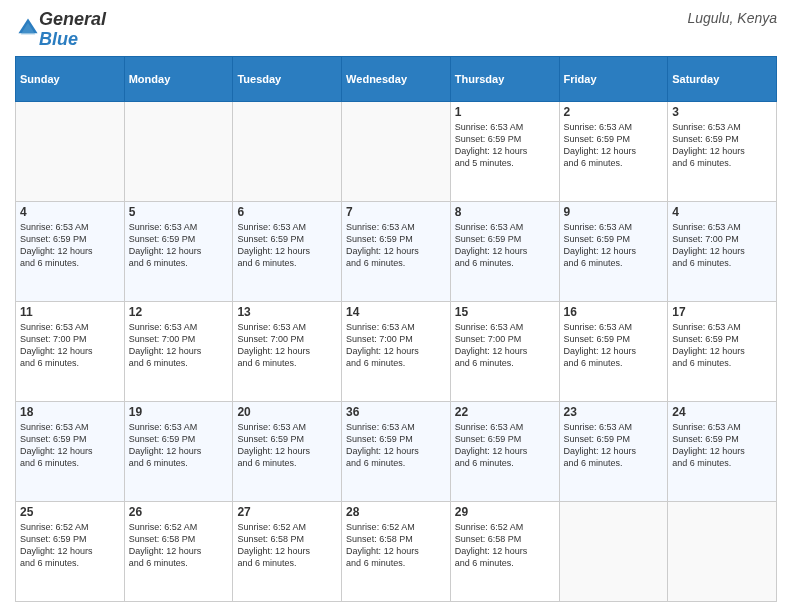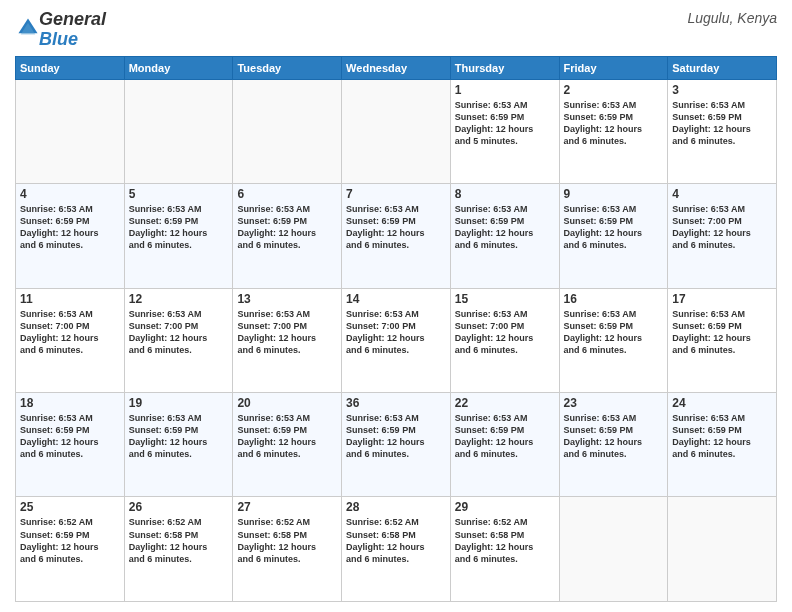--- a/index.html
+++ b/index.html
@@ -58,21 +58,21 @@
       border: 1px solid #ccc;
       border-collapse: collapse;
       width: 100%;
       table-layout: fixed;
     }
     .calendar th {
       background-color: #2b7dc0;
       color: #fff;
       font-size: 11px;
       font-weight: bold;
-      padding: 5px 4px;
+      padding: 16px 4px;
       text-align: left;
       border: 1px solid #1a6aad;
     }
     .calendar td {
       border: 1px solid #ccc;
       vertical-align: top;
       padding: 3px 4px;
       font-size: 9.5px;
       color: #333;
       height: 88px;
@@ -91,21 +91,20 @@
       font-size: 12px;
       font-weight: bold;
       color: #333;
       display: block;
       margin-bottom: 2px;
     }
     .day-info {
       font-size: 9px;
       color: #333;
       line-height: 1.35;
-      font-weight: bold;
     }
   </style>
 </head>
 <body>
 
 <div class="page">
   <div class="header">
     <div class="logo">
       <div>
         <svg class="logo-icon" viewBox="0 0 30 30">

